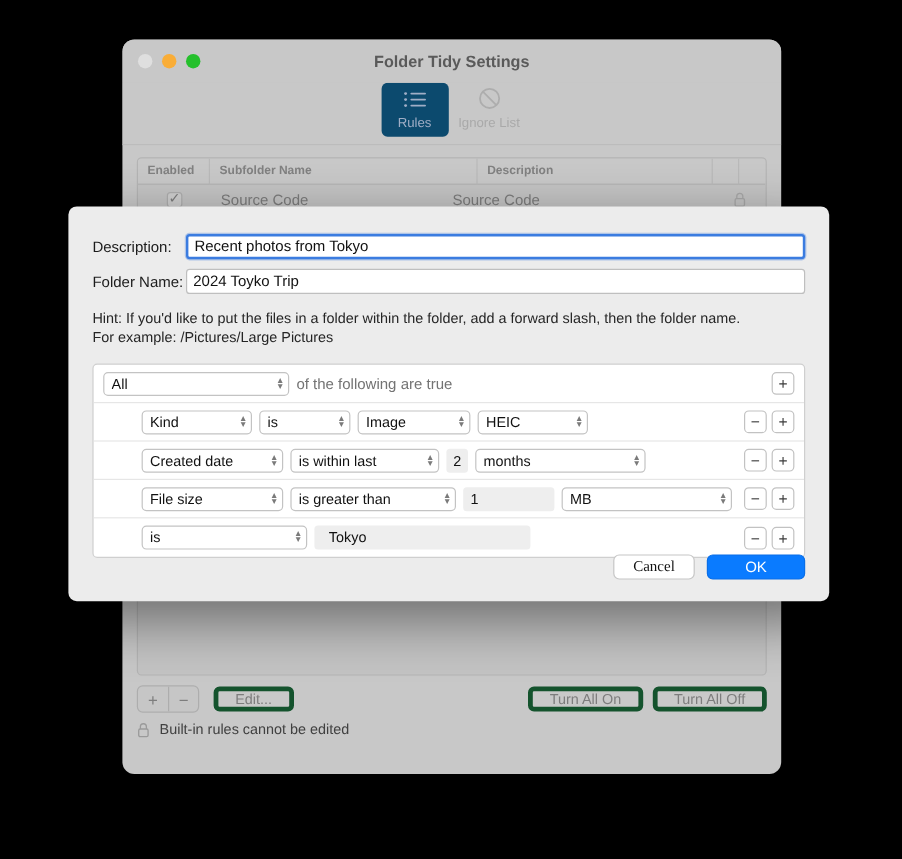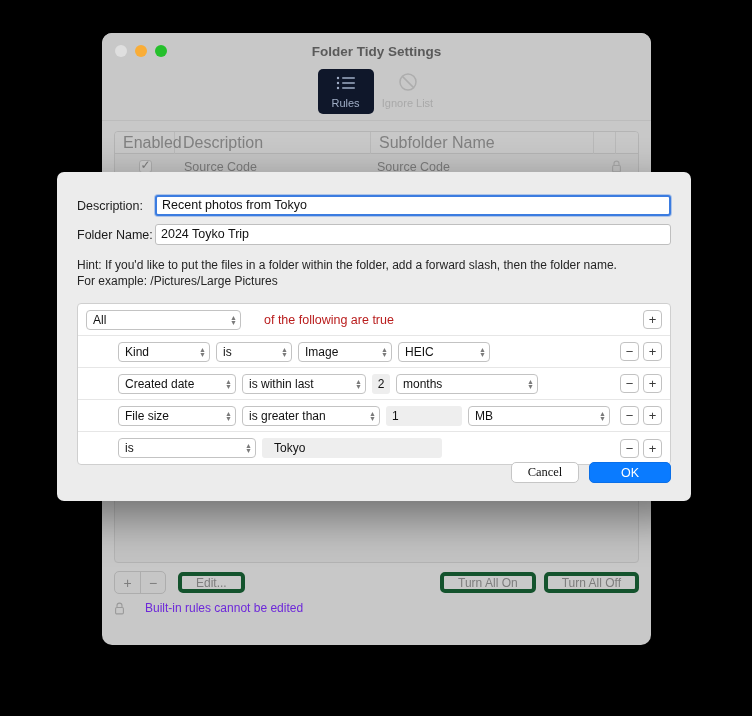--- a/index.html
+++ b/index.html
@@ -70,42 +70,43 @@
   }
   .tb-item {
     width: 56px;
     padding: 3px 0 5px 0;
     display: flex;
     flex-direction: column;
     align-items: center;
     gap: 3px;
     border-radius: 5px;
   }
-  .tb-item.selected { background: #0f172a; }
+  .tb-item.selected { background: #0c4a6e; }
   .tb-label { font-size: 11px; color: #a9a9a9; }
   .tb-item.selected .tb-label { color: #a0aec6; }
   .tb-icon { width: 22px; height: 22px; display: block; }
 
   
   .table-wrap {
     margin: 10px 12px 0 12px;
     height: 432px;
     background: #c4c4c4;
     border: 1px solid #b4b4b4;
     border-radius: 4px;
     overflow: hidden;
   }
   .thead {
     display: flex;
     height: 22px;
     align-items: center;
     background: #c8c8c8;
     border-bottom: 1px solid #b4b4b4;
-    font-size: 16px;
+    font-size: 10px;
     color: #818181;
+    font-weight: bold;
   }
   .th { padding: 0 8px; border-right: 1px solid #b9b9b9; height: 22px; line-height: 22px; }
   .th-enabled { width: 60px; }
   .th-desc { width: 196px; }
   .th-sub { flex: 1; }
   .th-x { width: 22px; border-right: 1px solid #b9b9b9; }
   .th-y { width: 22px; border-right: none; }
 
   .trow {
     display: flex;
@@ -167,23 +168,23 @@
     align-items: center;
   }
   .ml12 { margin-left: 12px; }
   .spacer { flex: 1; }
   .gap8 { margin-left: 8px; }
 
   .footnote {
     margin: 7px 12px 0 12px;
     display: flex;
     align-items: center;
-    gap: 20px;
+    gap: 8px;
     font-size: 12px;
-    color: #6d28d9;
+    color: #404040;
   }
 
   
   .sheet {
     position: absolute;
     left: 57px;
     top: 172px;
     width: 634px;
     height: 329px;
     background: #ececec;
@@ -264,23 +265,23 @@
     flex-direction: column;
     align-items: center;
     line-height: 5px;
     color: #7a7a7a;
     font-size: 7px;
     margin-left: 5px;
   }
 
   .scope { width: 155px; }
   .scope-text {
-    margin-left: 23px;
+    margin-left: 6px;
     font-size: 12.5px;
-    color: #b91c1c;
+    color: #737373;
   }
 
   .indent { width: 32px; }
   .p-attr { width: 92px; }
   .p-attr-wide { width: 118px; }
   .p-op { width: 76px; }
   .p-op-wide { width: 124px; }
   .p-op-wider { width: 138px; }
   .p-val { width: 94px; }
   .p-val2 { width: 92px; }
@@ -393,22 +394,22 @@
           </svg>
         </span>
         <span class="tb-label">Ignore List</span>
       </div>
 
     </div>
 
     <div class="table-wrap">
       <div class="thead">
         <div class="th th-enabled">Enabled</div>
+        <div class="th th-sub">Subfolder Name</div>
         <div class="th th-desc">Description</div>
-        <div class="th th-sub">Subfolder Name</div>
         <div class="th th-x"></div>
         <div class="th th-y"></div>
       </div>
 
       <div class="trow">
         <div class="tc-enabled">
             <span class="chk on"></span>
           </div>
         <div class="tc-desc">Source Code</div>
         <div class="tc-sub">Source Code</div>

